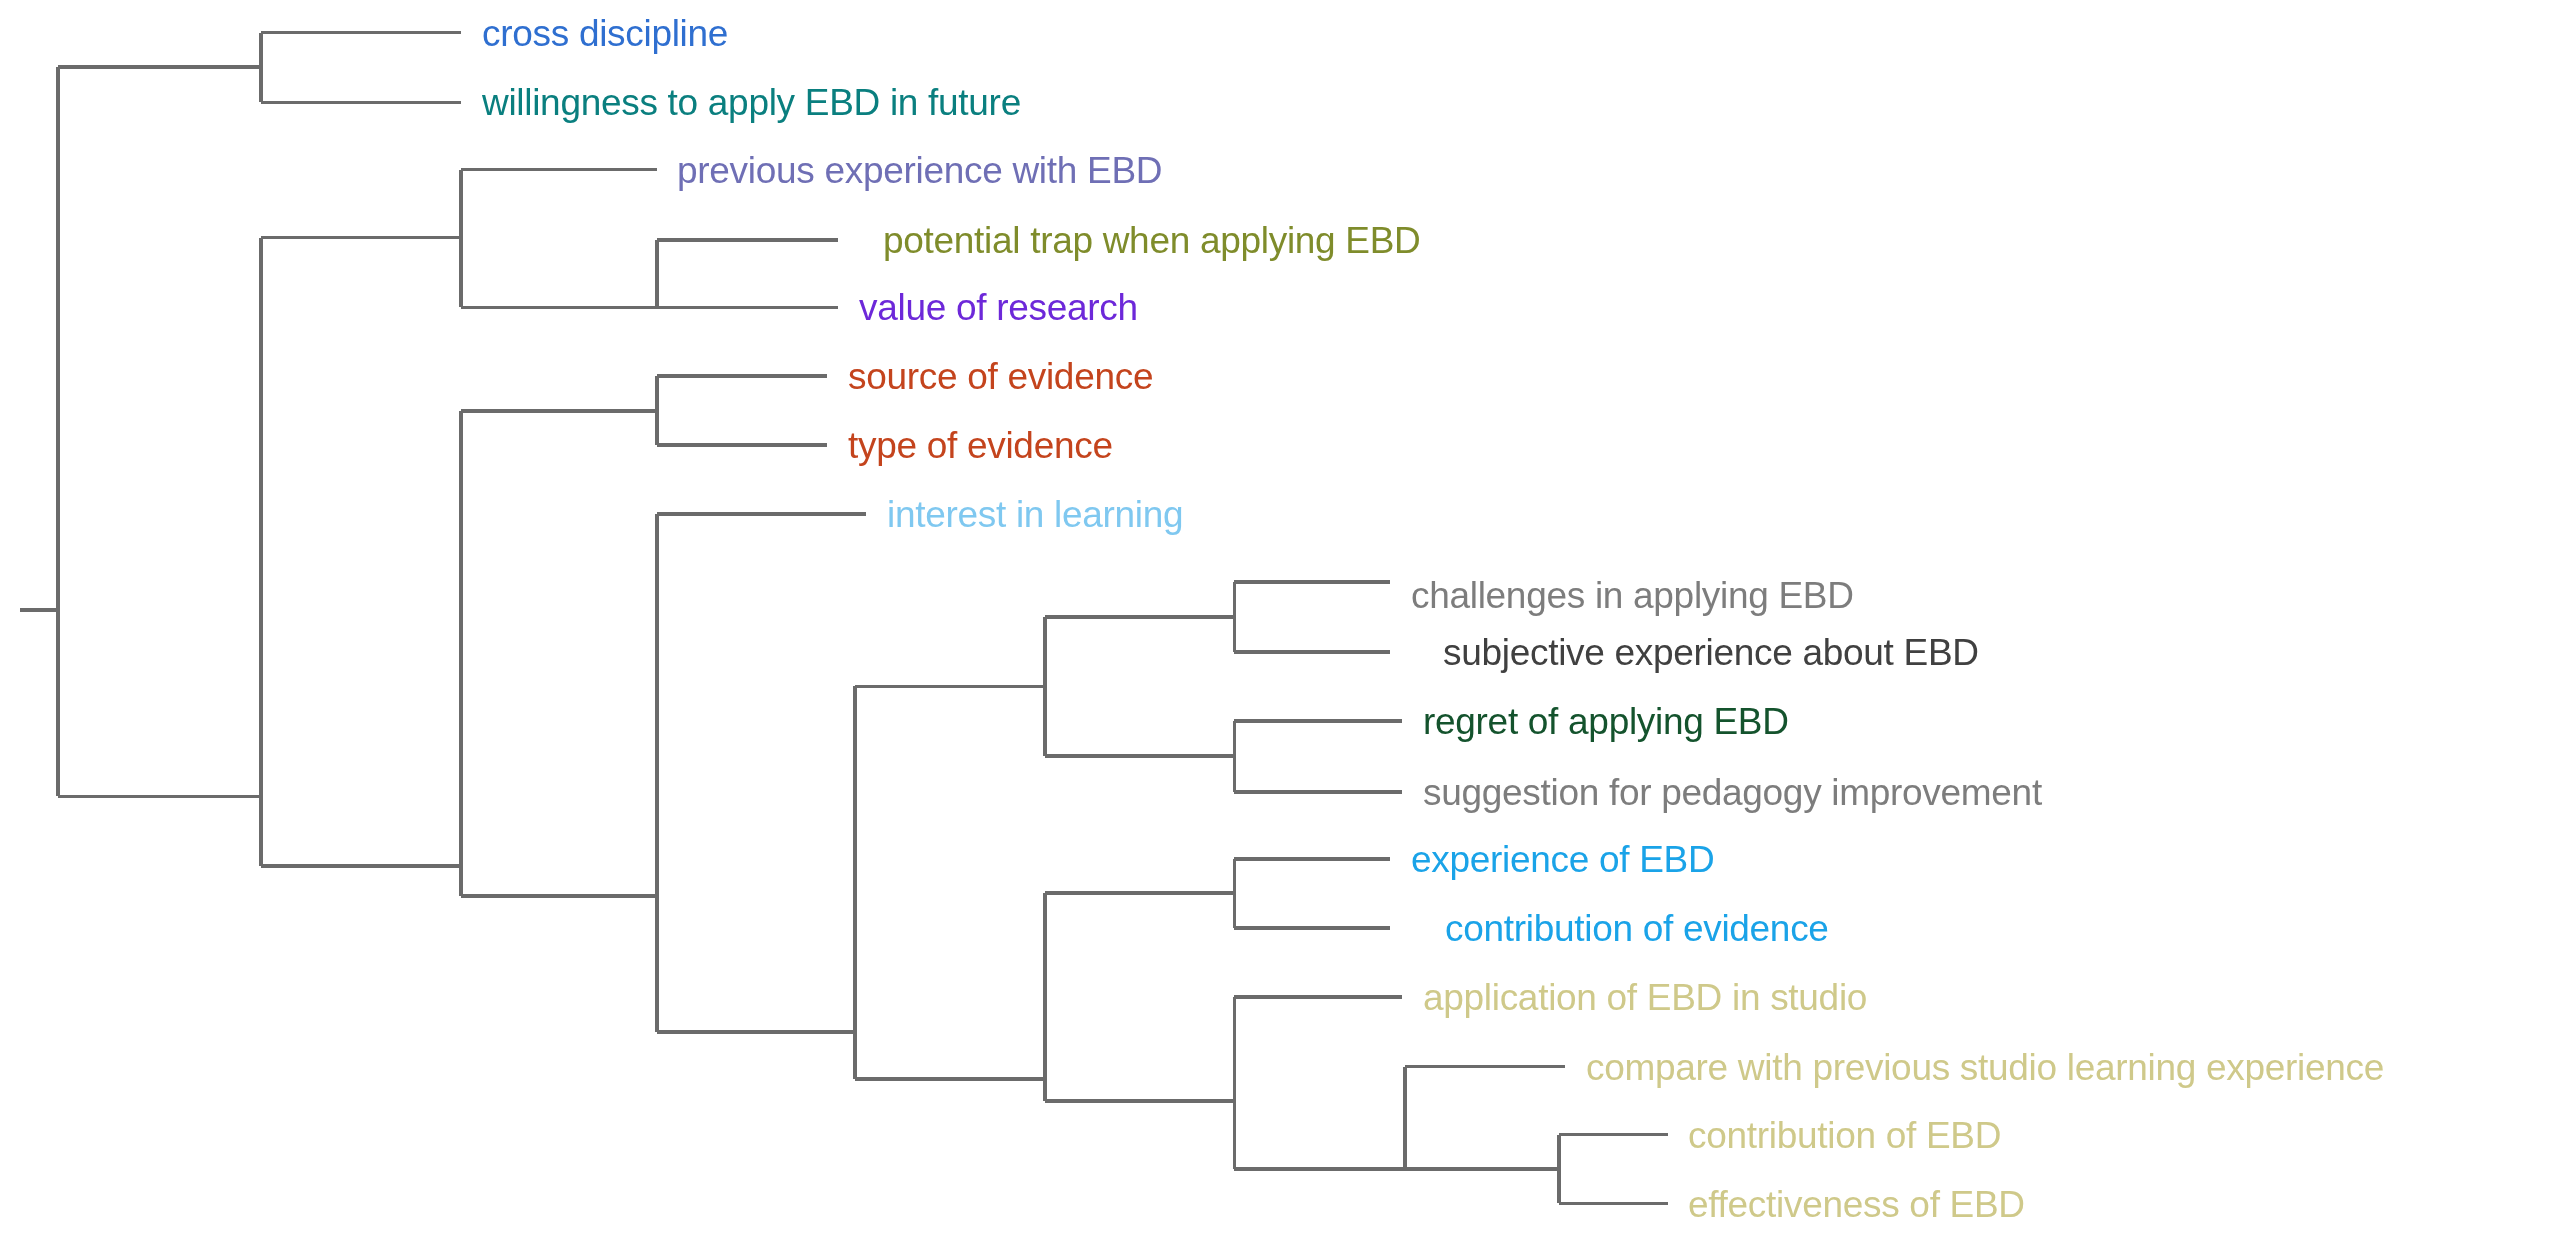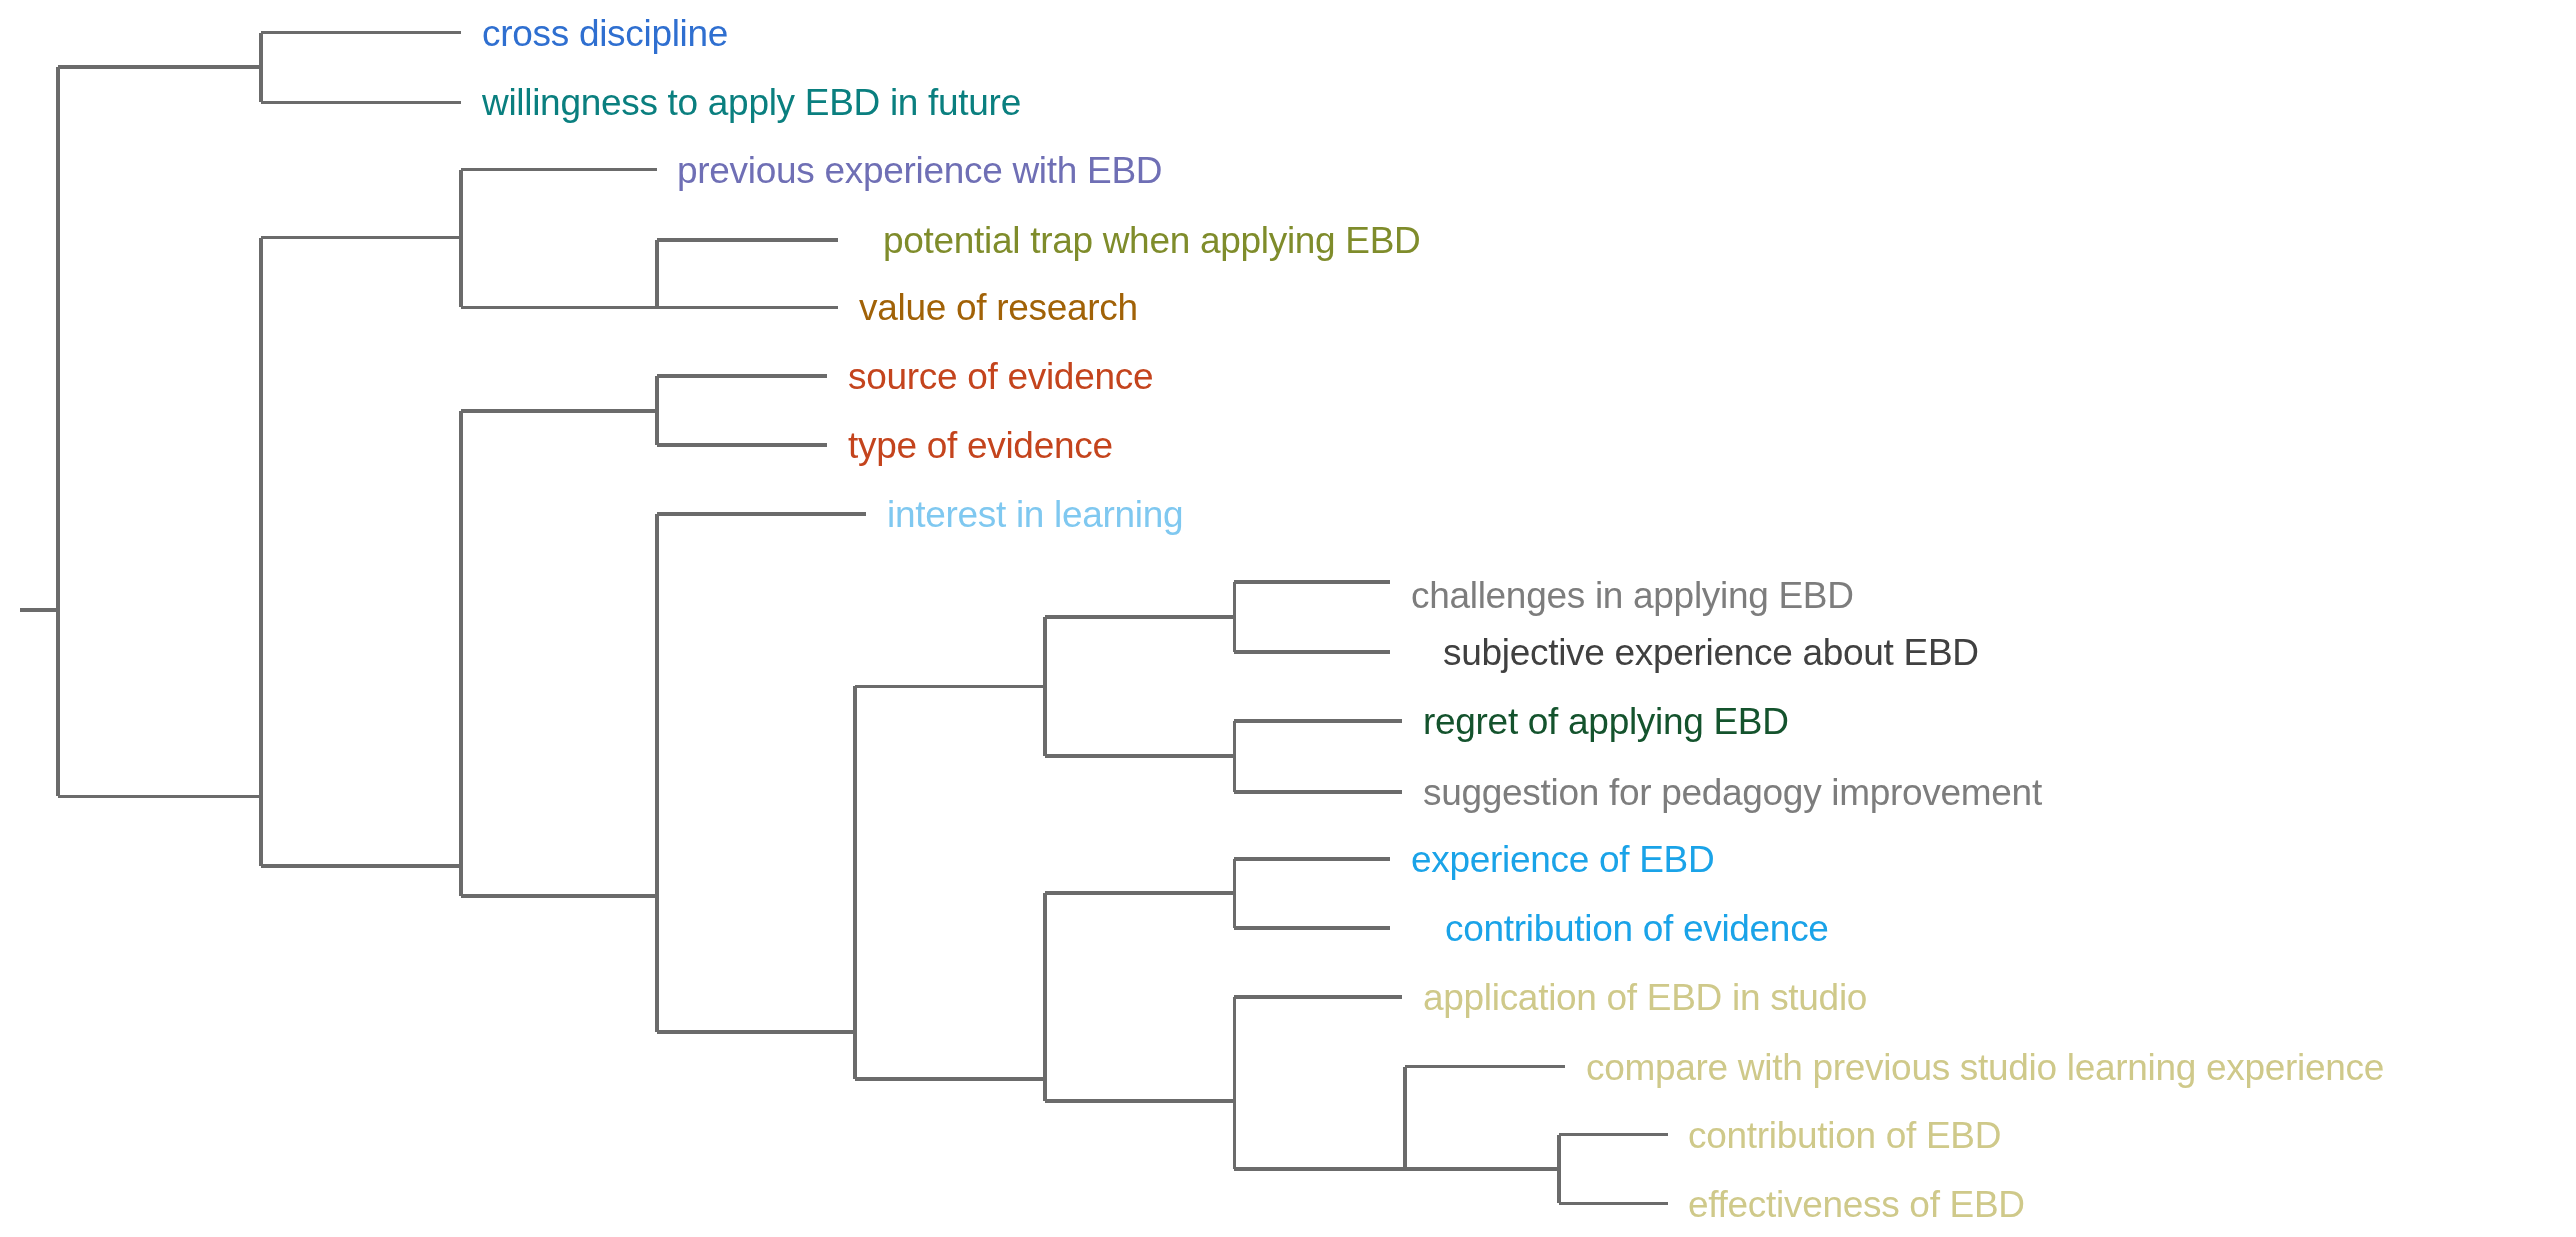--- a/index.html
+++ b/index.html
@@ -79,21 +79,21 @@
         <line x1="1673" y1="1218" x2="1673" y2="1292" stroke="#6b6b6b" stroke-width="4" shape-rendering="crispEdges"></line>
         <line x1="1673" y1="1218" x2="1790" y2="1218" stroke="#6b6b6b" stroke-width="4" shape-rendering="crispEdges"></line>
         <line x1="1673" y1="1292" x2="1790" y2="1292" stroke="#6b6b6b" stroke-width="4" shape-rendering="crispEdges"></line>
       </g>
   </svg>
   <div id="labels">
       <div class="leaf-label" style="left: 482px; top: 33px; color: rgb(47, 111, 208);">cross discipline</div>
       <div class="leaf-label" style="left: 482px; top: 102px; color: rgb(10, 127, 127);">willingness to apply EBD in future</div>
       <div class="leaf-label" style="left: 677px; top: 170px; color: rgb(111, 111, 181);">previous experience with EBD</div>
       <div class="leaf-label" style="left: 859px; top: 240px; color: rgb(127, 140, 43); margin-left: 24px;">potential trap when applying EBD</div>
-      <div class="leaf-label" style="left: 859px; top: 307px; color: #a16207;">value of research</div>
+      <div class="leaf-label" style="left: 859px; top: 307px; color: #6d28d9;">value of research</div>
       <div class="leaf-label" style="left: 848px; top: 376px; color: rgb(196, 68, 29);">source of evidence</div>
       <div class="leaf-label" style="left: 848px; top: 445px; color: rgb(196, 68, 29);">type of evidence</div>
       <div class="leaf-label" style="left: 887px; top: 514px; color: rgb(127, 200, 240);">interest in learning</div>
       <div class="leaf-label" style="left: 1411px; top: 582px; color: rgb(125, 125, 125); margin-top: 13px;">challenges in applying EBD</div>
       <div class="leaf-label" style="left: 1411px; top: 652px; color: #404040; margin-left: 32px;">subjective experience about EBD</div>
       <div class="leaf-label" style="left: 1423px; top: 721px; color: #14532d;">regret of applying EBD</div>
       <div class="leaf-label" style="left: 1423px; top: 792px; color: rgb(125, 125, 125);">suggestion for pedagogy improvement</div>
       <div class="leaf-label" style="left: 1411px; top: 859px; color: rgb(26, 163, 232);">experience of EBD</div>
       <div class="leaf-label" style="left: 1411px; top: 928px; color: rgb(26, 163, 232); margin-left: 34px;">contribution of evidence</div>
       <div class="leaf-label" style="left: 1423px; top: 997px; color: rgb(207, 201, 138);">application of EBD in studio</div>

